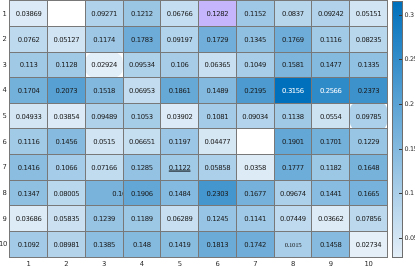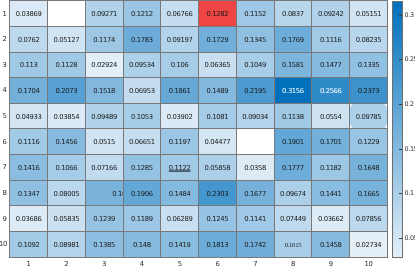--- a/index.html
+++ b/index.html
@@ -50,21 +50,21 @@
       </div>
       <div class="cell" style="left: 75.54px; top: 0px; width: 37.77px; height: 25.62px; background: rgb(176, 210, 234);">
         <span class="v" style="color: rgb(26, 26, 26);">0.09271</span>
       </div>
       <div class="cell" style="left: 113.31px; top: 0px; width: 37.77px; height: 25.62px; background: rgb(154, 198, 228);">
         <span class="v" style="color: rgb(26, 26, 26);">0.1212</span>
       </div>
       <div class="cell" style="left: 151.08px; top: 0px; width: 37.77px; height: 25.62px; background: rgb(196, 221, 240);">
         <span class="v" style="color: rgb(26, 26, 26);">0.06766</span>
       </div>
-      <div class="cell" style="left: 188.85px; top: 0px; width: 37.77px; height: 25.62px; background: #ef4444;">
+      <div class="cell" style="left: 188.85px; top: 0px; width: 37.77px; height: 25.62px; background: #c4b5fd;">
         <span class="v" style="color: rgb(26, 26, 26);">0.1282</span>
       </div>
       <div class="cell" style="left: 226.62px; top: 0px; width: 37.77px; height: 25.62px; background: rgb(159, 200, 230);">
         <span class="v" style="color: rgb(26, 26, 26);">0.1152</span>
       </div>
       <div class="cell" style="left: 264.39px; top: 0px; width: 37.77px; height: 25.62px; background: rgb(183, 214, 236);">
         <span class="v" style="color: rgb(26, 26, 26);">0.0837</span>
       </div>
       <div class="cell" style="left: 302.16px; top: 0px; width: 37.77px; height: 25.62px; background: rgb(177, 210, 234);">
         <span class="v" style="color: rgb(26, 26, 26);">0.09242</span>
@@ -101,21 +101,21 @@
       </div>
       <div class="cell" style="left: 339.93px; top: 25.62px; width: 37.77px; height: 25.62px; background: rgb(184, 215, 237);">
         <span class="v" style="color: rgb(26, 26, 26);">0.08235</span>
       </div>
       <div class="cell" style="left: 0px; top: 51.24px; width: 37.77px; height: 25.62px; background: rgb(160, 201, 230);">
         <span class="v" style="color: rgb(26, 26, 26);">0.113</span>
       </div>
       <div class="cell" style="left: 37.77px; top: 51.24px; width: 37.77px; height: 25.62px; background: rgb(160, 201, 230);">
         <span class="v" style="color: rgb(26, 26, 26);">0.1128</span>
       </div>
-      <div class="cell" style="left: 75.54px; top: 51.24px; width: 37.77px; height: 25.62px; background: rgb(226, 238, 248);">
+      <div class="cell" style="left: 75.54px; top: 51.24px; width: 37.77px; height: 25.62px; background: rgb(226, 238, 248); border-radius: 10px;">
         <span class="v" style="color: rgb(26, 26, 26);">0.02924</span>
       </div>
       <div class="cell" style="left: 113.31px; top: 51.24px; width: 37.77px; height: 25.62px; background: rgb(174, 209, 234);">
         <span class="v" style="color: rgb(26, 26, 26);">0.09534</span>
       </div>
       <div class="cell" style="left: 151.08px; top: 51.24px; width: 37.77px; height: 25.62px; background: rgb(166, 204, 232);">
         <span class="v" style="color: rgb(26, 26, 26);">0.106</span>
       </div>
       <div class="cell" style="left: 188.85px; top: 51.24px; width: 37.77px; height: 25.62px; background: rgb(199, 223, 240);">
         <span class="v" style="color: rgb(26, 26, 26);">0.06365</span>

